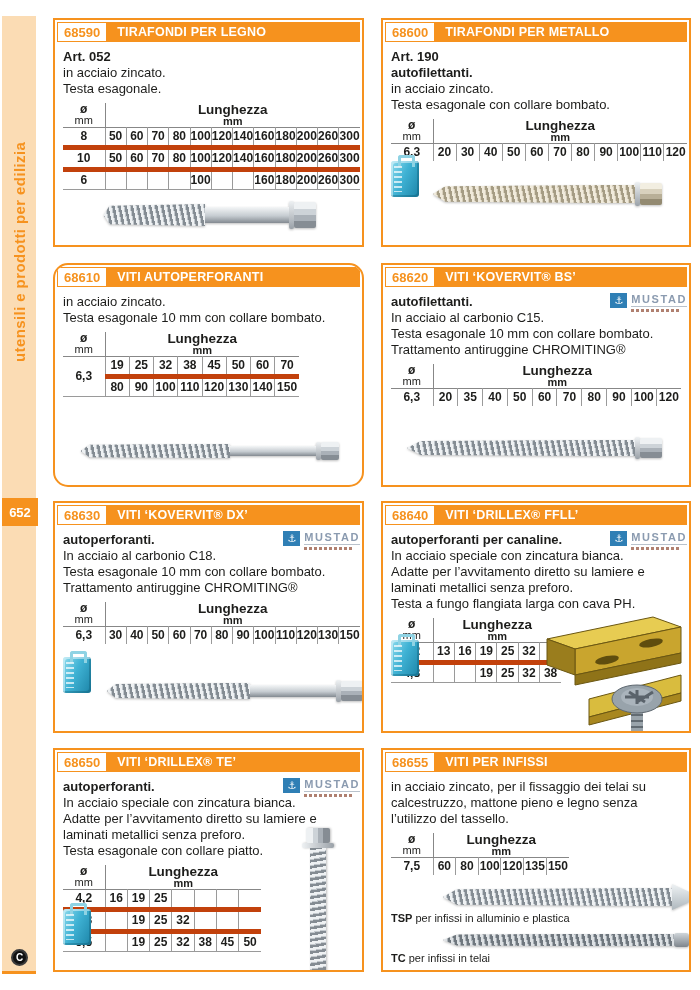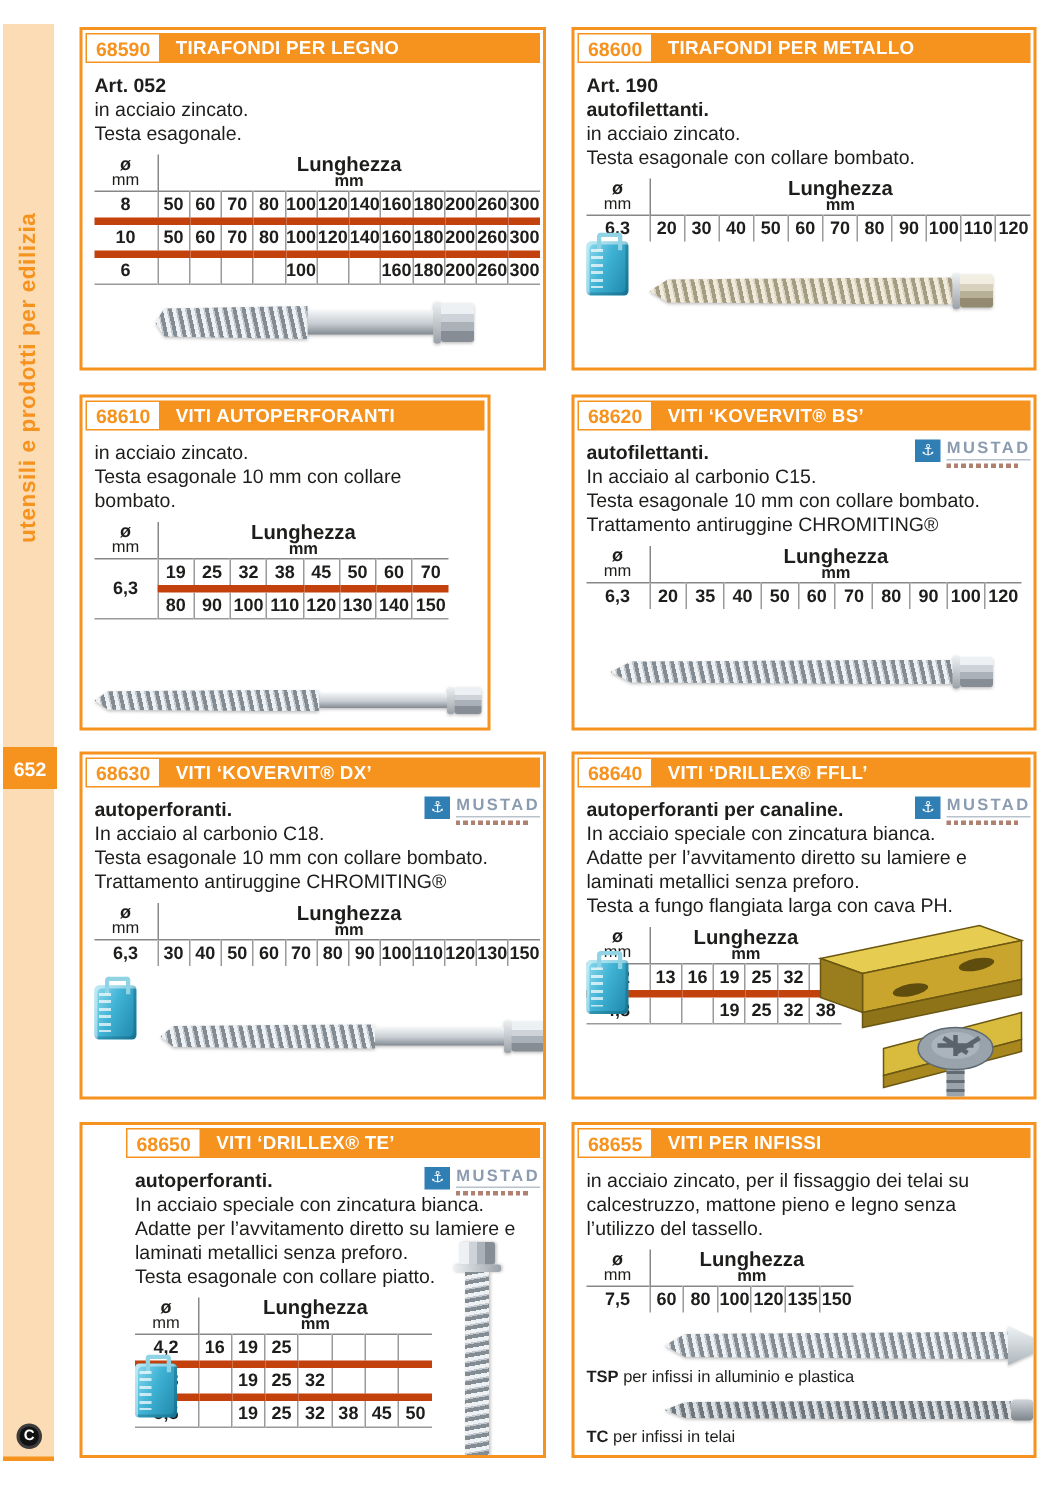--- a/index.html
+++ b/index.html
@@ -14,25 +14,25 @@
           color:#f6921e;font-weight:700;font-size:15px;letter-spacing:.4px;white-space:nowrap;}
   .pbadge{position:absolute;top:482px;left:0;width:36px;height:28px;background:#f6921e;
           color:#fff;font-weight:700;font-size:13px;display:flex;align-items:center;justify-content:center;}
   .clogo{position:absolute;bottom:8px;left:9px;width:17px;height:17px;border-radius:50%;
          background:#121212;border:2px solid #3c3c3c;color:#fff;font-size:10px;font-weight:700;
          display:flex;align-items:center;justify-content:center;box-sizing:border-box;}
   
   .cell{position:absolute;background:#fff;border:2px solid #f6921e;box-sizing:border-box;overflow:hidden;}
   .s1{left:53px;top:18px;width:311px;height:229px;}
   .s2{left:381px;top:18px;width:310px;height:229px;}
-  .s3{left:53px;top:263px;width:274px;height:224px;}
+  .s3{left:53px;top:263px;width:311px;height:224px;border-radius:15px;}
   .s4{left:381px;top:263px;width:310px;height:224px;}
   .s5{left:53px;top:501px;width:311px;height:232px;}
   .s6{left:381px;top:501px;width:310px;height:232px;}
-  .s7{left:53px;top:748px;width:311px;height:224px;padding-left:27px;}
+  .s7{left:53px;top:748px;width:311px;height:224px;}
   .s8{left:381px;top:748px;width:310px;height:224px;}
   .chead{margin:2px;height:20px;background:#f6921e;display:flex;align-items:center;}
   .code{background:#fff;color:#f6921e;font-weight:700;font-size:13px;height:18px;margin:1px;
         padding:0 6px;display:flex;align-items:center;}
   .ctitle{color:#fff;font-weight:700;font-size:12.5px;margin-left:10px;letter-spacing:.2px;}
   .cbody{position:relative;padding:5px 6px 0 8px;}
   .dl{font-size:13px;line-height:16px;}
   .dl.b{font-weight:700;}
   
   .mustad{position:absolute;top:4px;right:2px;display:flex;align-items:flex-start;}

